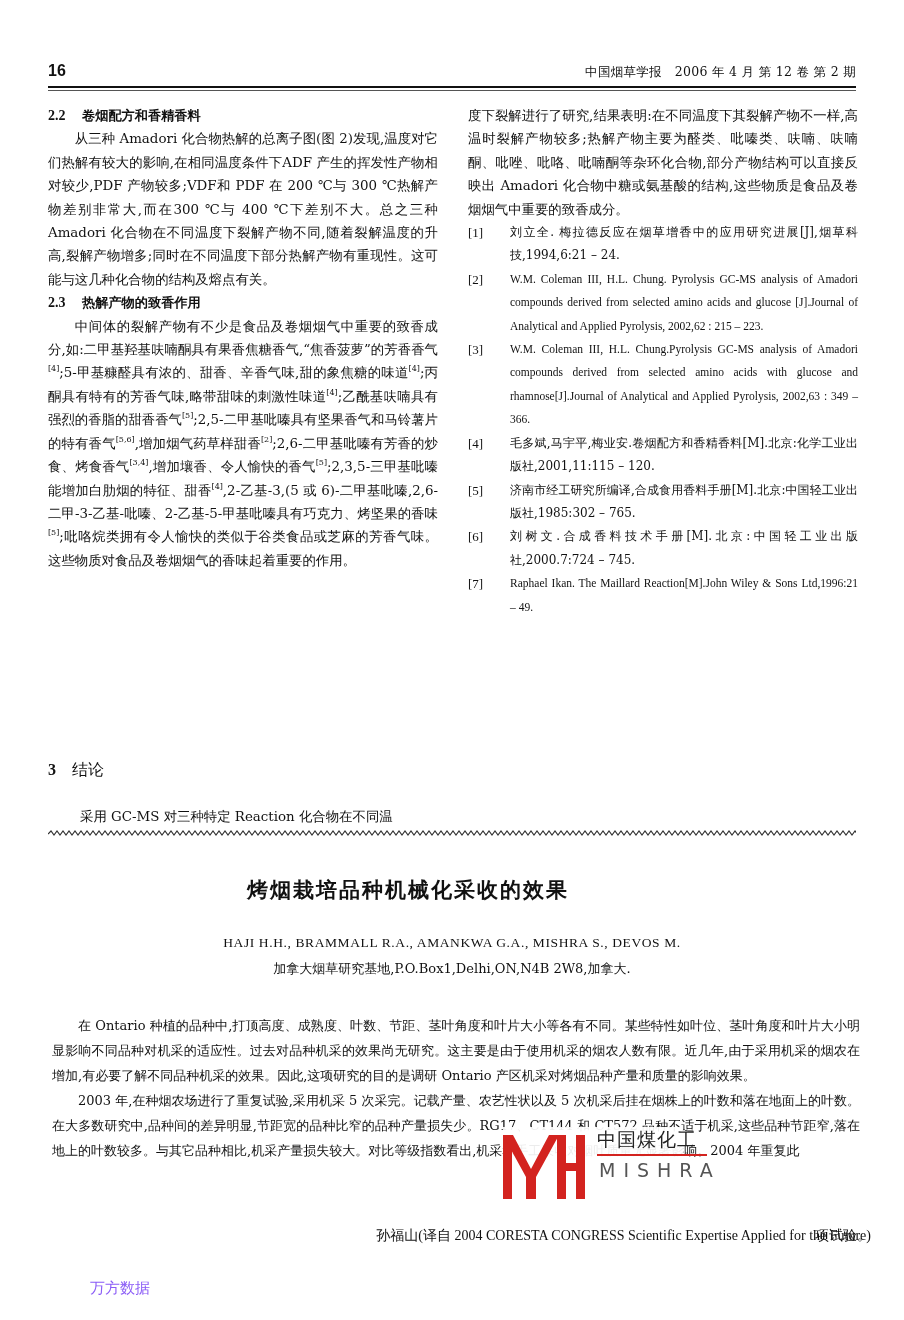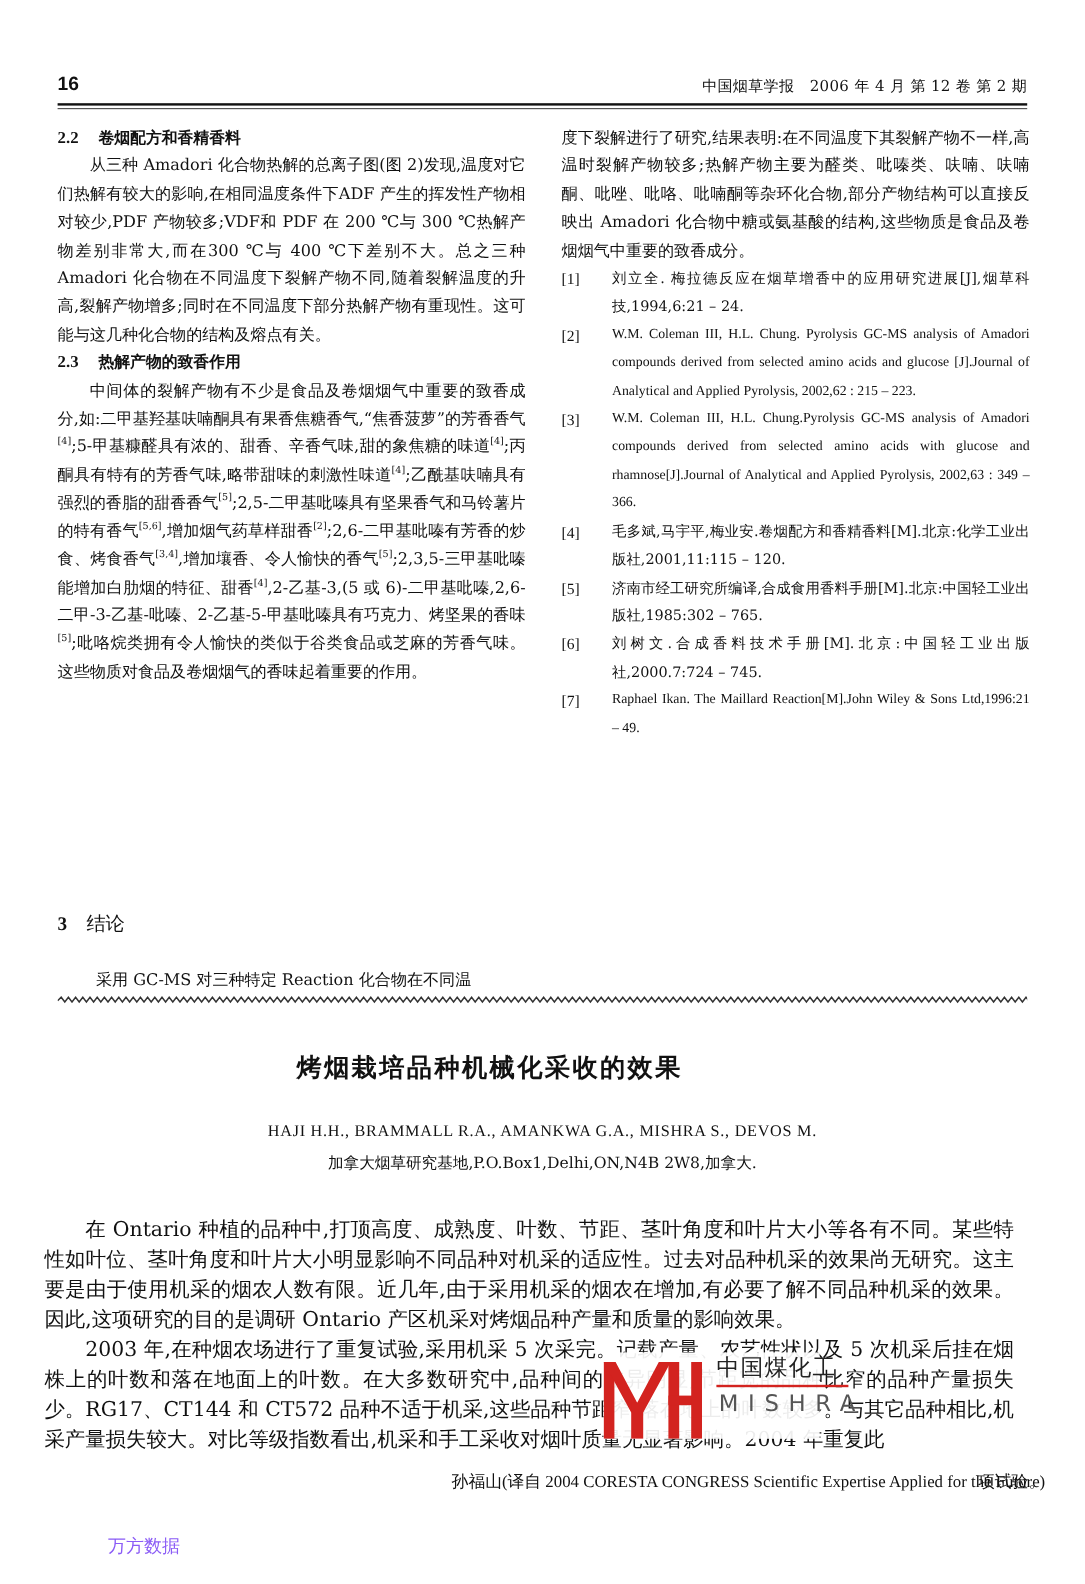--- a/index.html
+++ b/index.html
@@ -29,21 +29,21 @@
 
   .refs-title { font-family: "DejaVu Sans", sans-serif; font-weight: bold; font-size: 13px; margin-top: 16px; margin-bottom: 2px; }
   .ref { position: relative; padding-left: 42px; font-size: 12px; line-height: 23.4px; }
   .ref .idx { position: absolute; left: 0; top: 0; font-family: "Liberation Serif", serif; font-size: 13px; }
   .ref.en { font-family: "Liberation Serif", serif; font-size: 11.5px; }
 
   .title2 { position: absolute; left: 0; width: 816px; top: 876px; text-align: center; font-family: "DejaVu Sans", sans-serif; font-weight: bold; font-size: 21px; letter-spacing: 2px; }
   .authors { position: absolute; left: 0; width: 904px; top: 935px; text-align: center; font-family: "Liberation Serif", serif; font-size: 13.5px; letter-spacing: 0.6px; }
   .affil { position: absolute; left: 0; width: 904px; top: 960px; text-align: center; font-size: 13px; }
 
-  .abstract { position: absolute; left: 37px; top: 1013px; width: 808px; font-size: 17px; line-height: 25px; text-align: justify; }
+  .abstract { position: absolute; left: 52px; top: 1013px; width: 808px; font-size: 13px; line-height: 25px; text-align: justify; }
   .abstract .para { text-indent: 2em; }
   .translator { position: absolute; left: 63px; top: 1223px; width: 808px; font-size: 14px; line-height: 25px; text-align: right; }
   .translator .trans-right { position: absolute; right: 0; top: 0; font-family: "Liberation Serif", serif; }
 
   .watermark { position: absolute; left: 503px; top: 1127px; width: 180px; height: 72px; background: rgba(255,255,255,0.92); }
   .wm-logo { position: absolute; left: 0; top: 2px; width: 82px; height: 70px; }
   .wm-cn { position: absolute; left: 94px; top: 0; font-family: "DejaVu Sans", sans-serif; font-size: 19px; color: #222; letter-spacing: 1px; white-space: nowrap; }
   .wm-line { position: absolute; left: 94px; top: 27px; width: 110px; height: 2px; background: #d3231f; }
   .wm-en { position: absolute; left: 96px; top: 32px; font-family: "DejaVu Sans", sans-serif; font-size: 19px; color: #555; letter-spacing: 8px; white-space: nowrap; }
 

